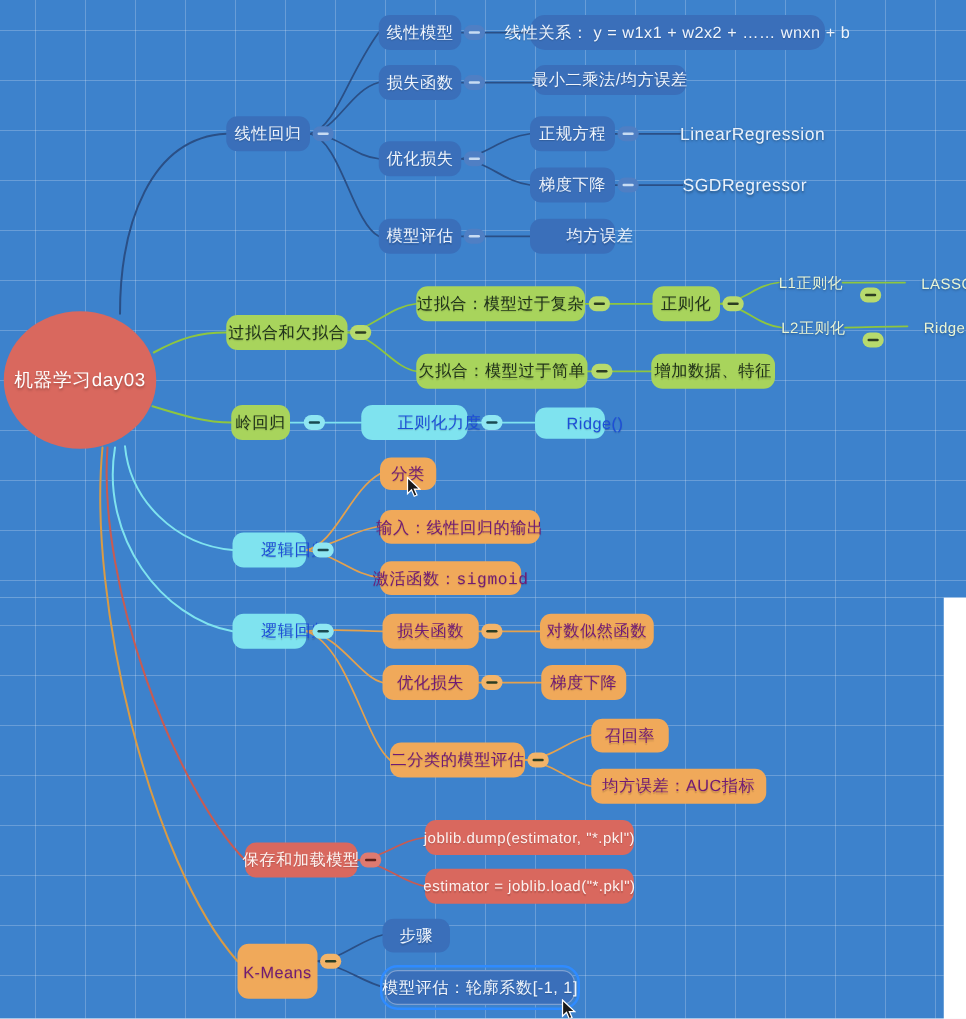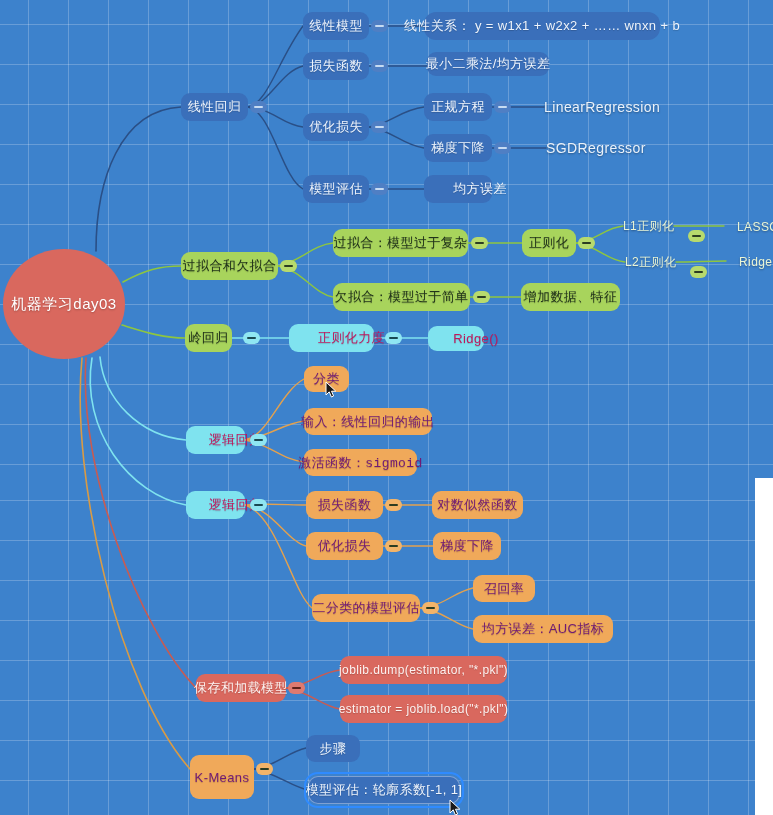--- a/index.html
+++ b/index.html
@@ -17,21 +17,21 @@
   
   svg.edges{position:absolute;left:0;top:0;width:773px;height:815px;overflow:visible;pointer-events:none;}
   svg.edges path{fill:none;stroke-linecap:round;}
 
   
   .node{position:absolute;display:flex;align-items:center;justify-content:center;
         border-radius:9px;white-space:nowrap;box-sizing:border-box;
         font-size:13px;letter-spacing:.4px;text-shadow:0 1px 1px rgba(0,0,0,.18);}
   .n-blue{background:#3a6fba;color:#eef4fc;}
   .n-green{background:#a8d45c;color:#21331a;}
-  .n-cyan{background:#7fe3ef;color:#be185d;padding-left:40px;}
+  .n-cyan{background:#7fe3ef;color:#1d4ed8;padding-left:40px;}
   .n-orange{background:#f0a95a;color:#701a75;}
   .n-red{background:#d9685e;color:#fdf2f0;}
   .n-plain{background:transparent;color:#eaf2fb;text-shadow:0 1px 2px rgba(0,0,0,.35);font-size:14px;}
   .n-plain-g{background:transparent;color:#e9f5d6;text-shadow:0 1px 2px rgba(0,0,0,.35);font-size:12px;}
   .selected{outline:2.5px solid #2f8bff;outline-offset:2px;border-radius:10px;
             box-shadow:0 0 0 1px rgba(255,255,255,.35) inset;}
 
   
   #root-node{position:absolute;left:3px;top:249px;width:122px;height:110px;border-radius:50%;
      background:#d9685e;color:#fff;display:flex;align-items:center;justify-content:center;

